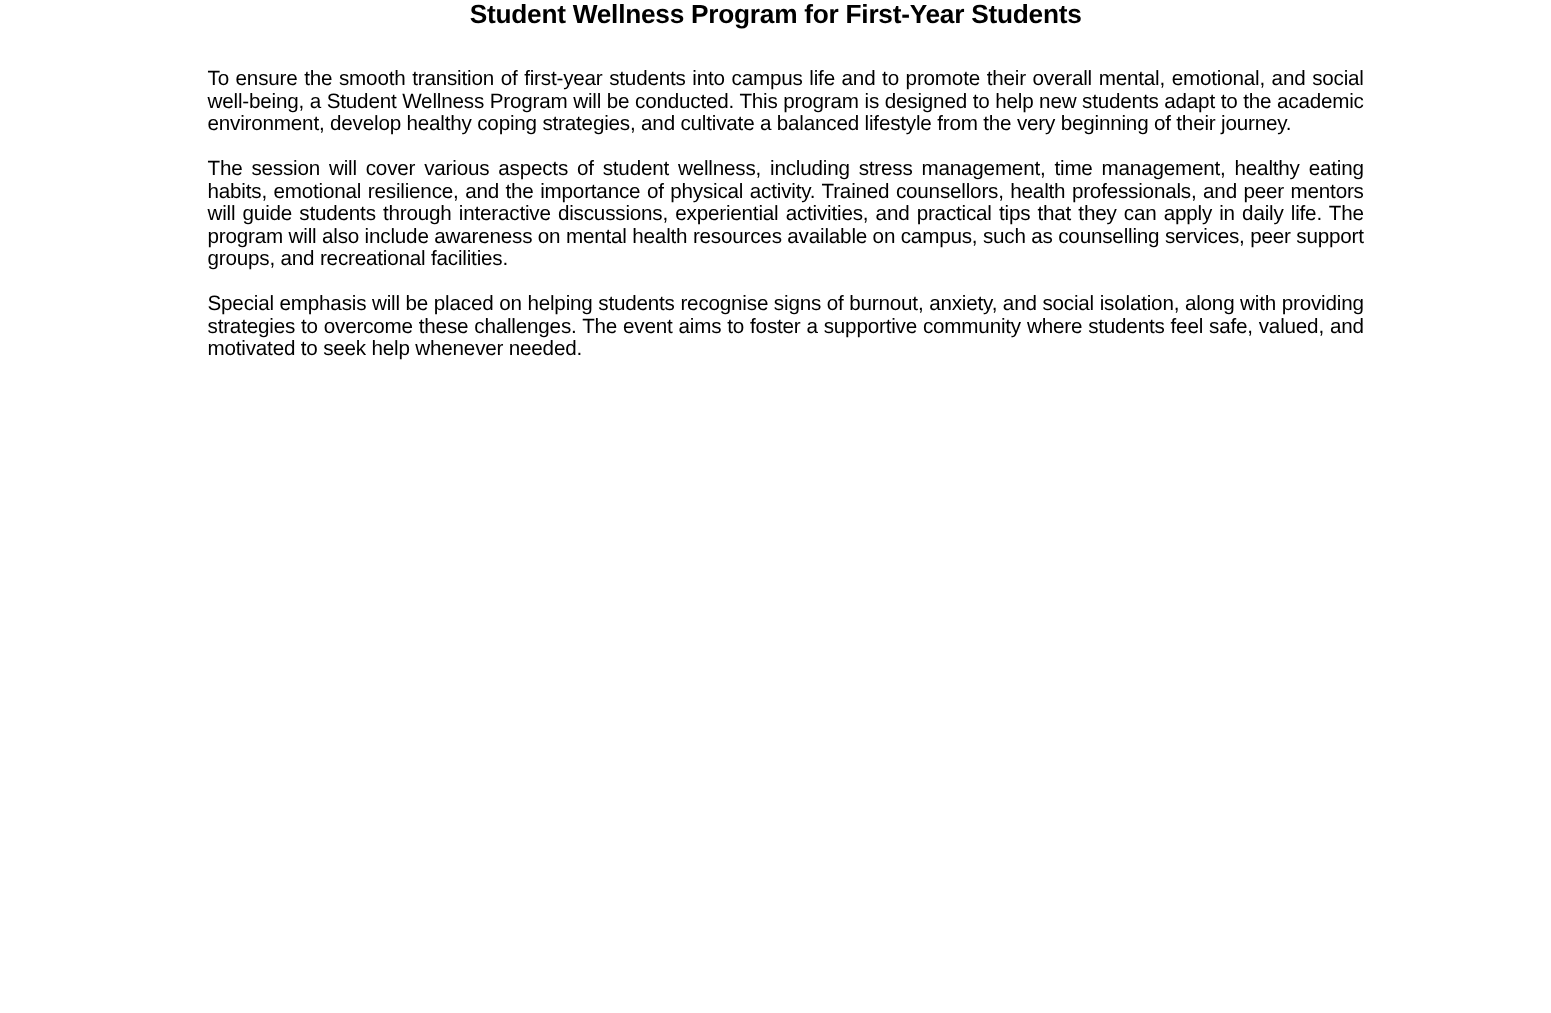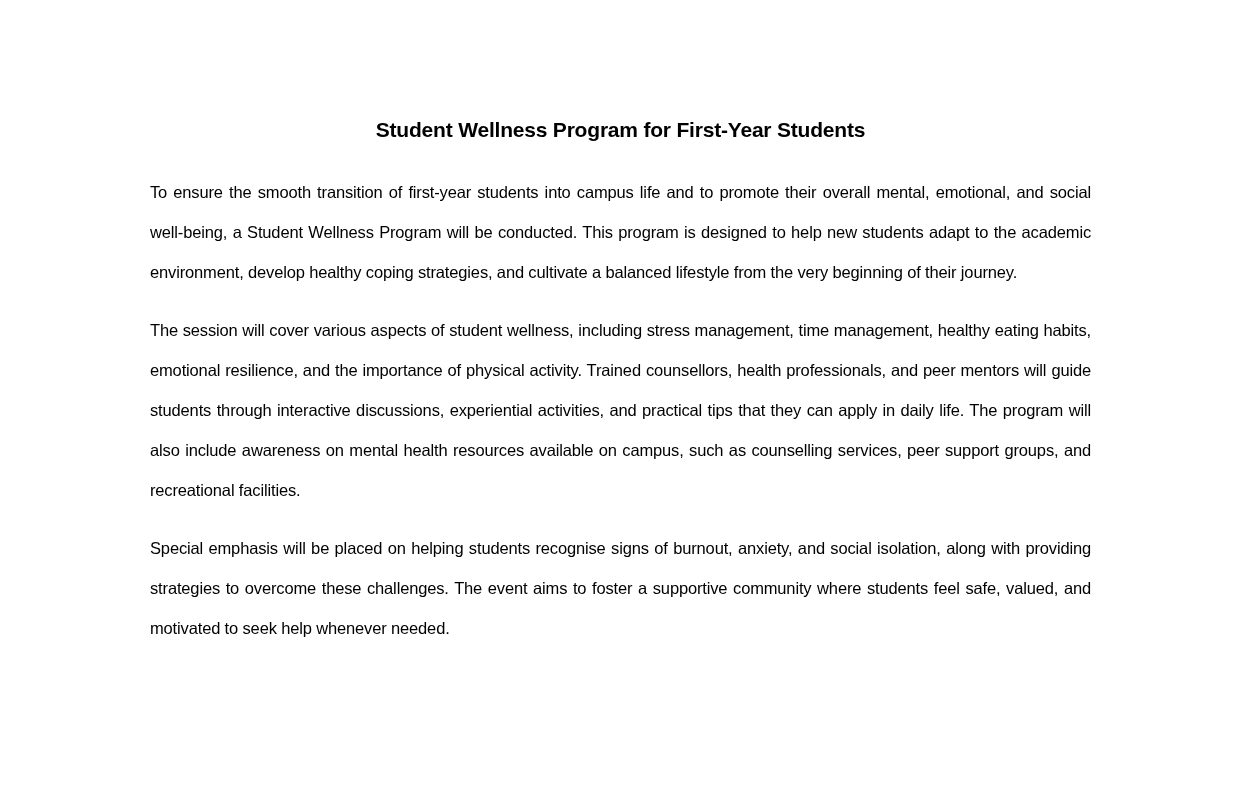--- a/index.html
+++ b/index.html
@@ -8,36 +8,35 @@
     background: #ffffff;
   }
   body {
     width: 1241px;
     height: 810px;
     overflow: hidden;
   }
   .page {
     width: 941px;
     margin: 0 auto;
-    padding-top: 118px;
     font-family: "Liberation Sans", "DejaVu Sans", sans-serif;
     color: #000000;
   }
   .doc-title {
     font-size: 21px;
     font-weight: 700;
     text-align: center;
     margin: 0 0 30px 0;
     letter-spacing: -0.2px;
   }
   .doc-paragraph {
     font-size: 16.5px;
-    line-height: 40px;
+    line-height: 18px;
     text-align: justify;
-    margin: 0 0 18px 0;
+    margin: 0 0 18px 16px;
     letter-spacing: -0.15px;
   }
 </style>
 </head>
 <body>
 
 <div class="page">
   <h1 class="doc-title">Student Wellness Program for First-Year Students</h1>
 
   <p class="doc-paragraph">To ensure the smooth transition of first-year students into campus life and to promote their overall mental, emotional, and social well-being, a Student Wellness Program will be conducted. This program is designed to help new students adapt to the academic environment, develop healthy coping strategies, and cultivate a balanced lifestyle from the very beginning of their journey.</p>

